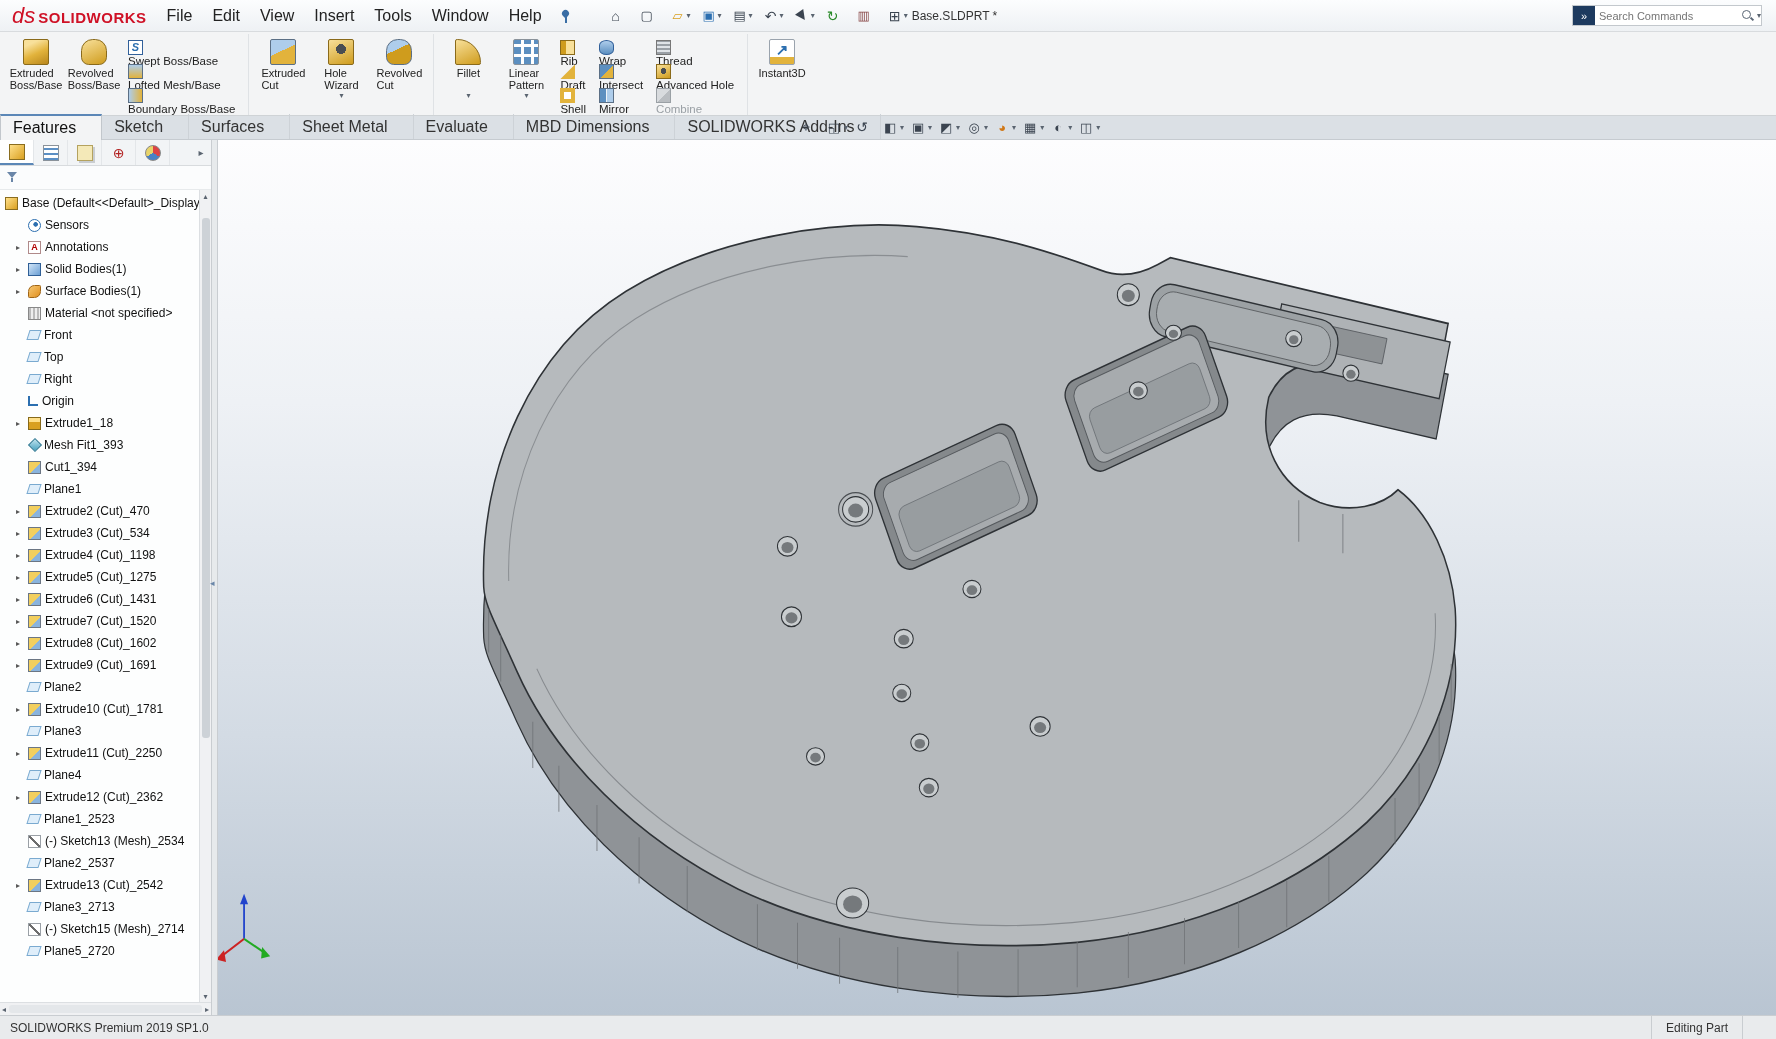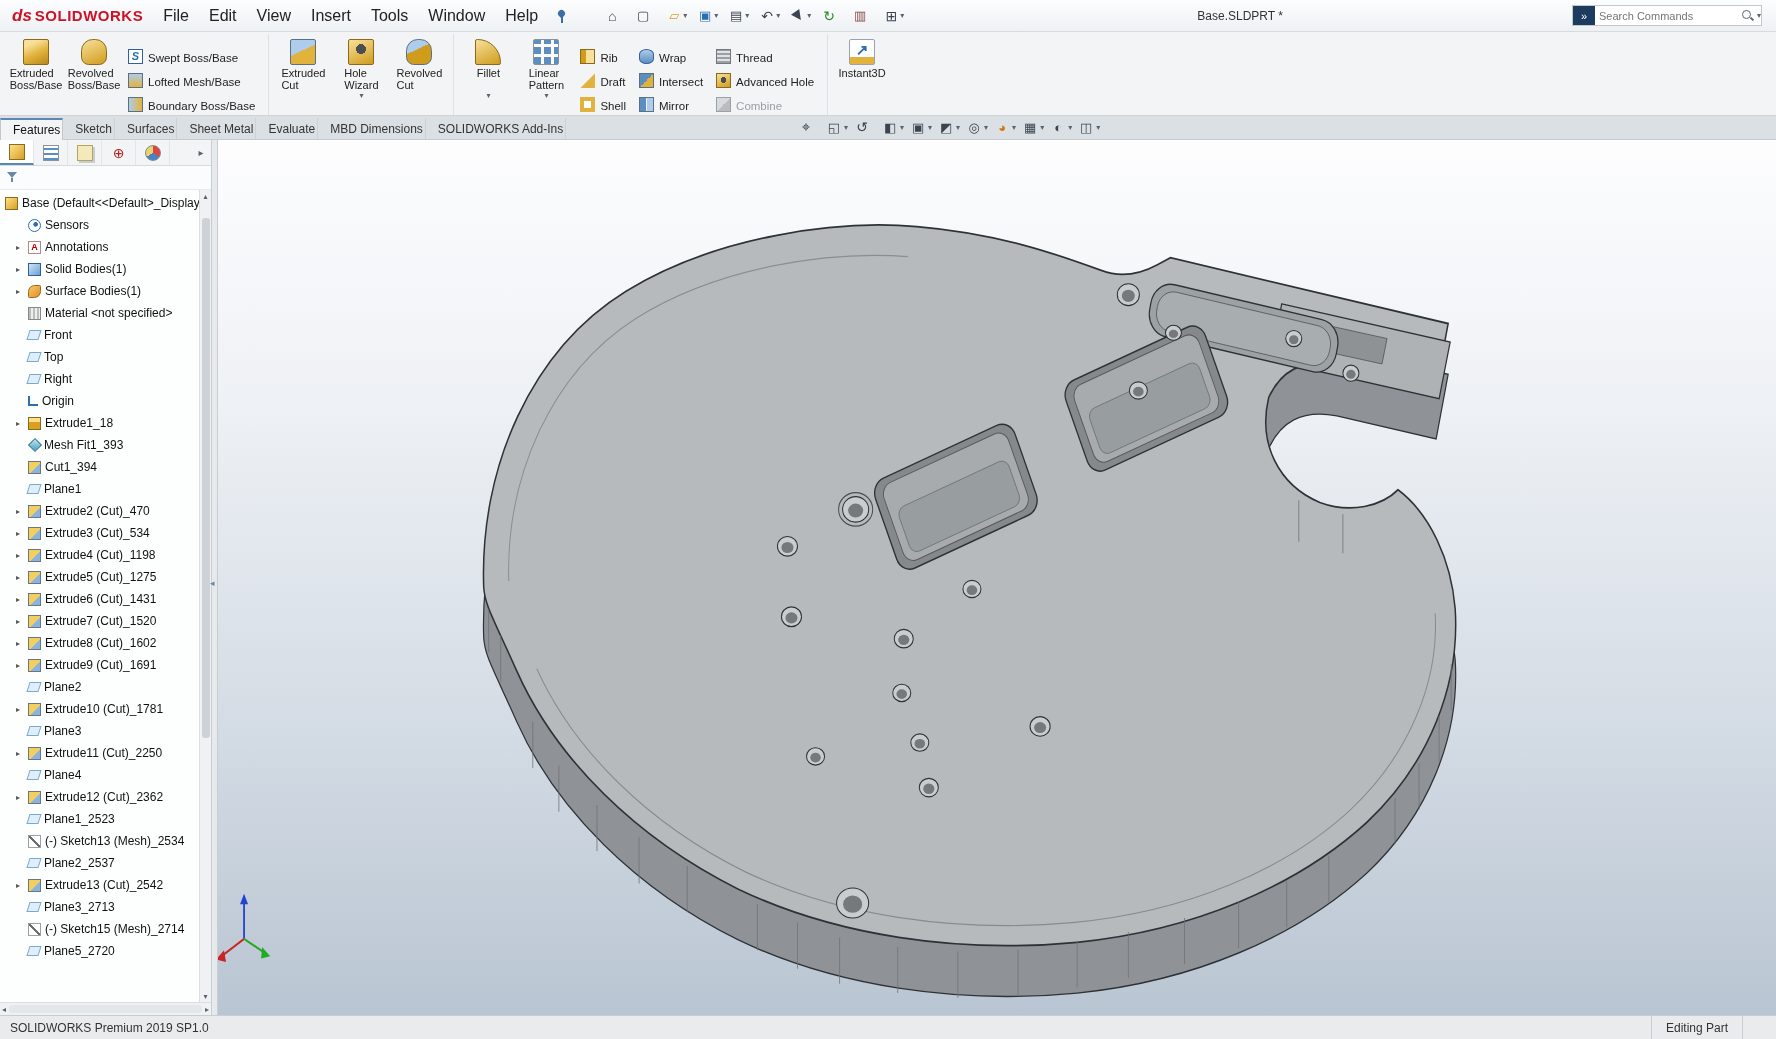--- a/index.html
+++ b/index.html
@@ -3,33 +3,33 @@
 <meta charset="utf-8">
 <style>
   *{margin:0;padding:0;box-sizing:border-box;}
   html,body{width:1776px;height:1039px;overflow:hidden;}
   body{font-family:"Liberation Sans",sans-serif;font-size:12px;color:#222;background:#eef0f2;}
   .app{display:flex;flex-direction:column;width:100%;height:100%;}
 
   
   .titlebar{height:32px;display:flex;align-items:center;background:linear-gradient(#fcfdfe,#eef1f4);border-bottom:1px solid #d8dbde;position:relative;padding:0 8px;}
   .logo{display:flex;align-items:baseline;gap:3px;padding:0 10px 0 4px;}
-  .logo-mark{color:#cf1126;font-weight:bold;font-style:italic;font-size:17px;text-align:center;}
+  .logo-mark{color:#cf1126;font-weight:normal;font-style:italic;font-size:22px;text-align:center;}
   .logo-text{color:#cf1126;font-weight:bold;font-size:15px;letter-spacing:.5px;}
   .menus{display:flex;align-items:center;}
   .menu-item{padding:6px 10px;font-size:16px;color:#222;cursor:default;}
   .pin{width:14px;height:16px;position:relative;margin:0 6px;}
   .pin::before{content:"";position:absolute;top:2px;left:4px;width:7px;height:7px;background:#3a6ea5;border-radius:50% 50% 50% 0;transform:rotate(-45deg);}
   .pin::after{content:"";position:absolute;top:9px;left:7px;width:2px;height:6px;background:#3a6ea5;}
   .quickbar{display:flex;align-items:center;margin-left:26px;gap:2px;}
   .qbtn{display:flex;align-items:center;padding:2px 4px;border-radius:2px;color:#3b4450;}
   .qicon{width:16px;height:16px;display:flex;align-items:center;justify-content:center;font-size:13px;color:#3b4450;}
   .caret{font-size:8px;color:#5a6470;margin-left:1px;}
   .caret::after{content:"▾";}
-  .doc-title{flex:1;text-align:center;font-size:12px;color:#333;white-space:nowrap;overflow:hidden;}
+  .doc-title{flex:1;text-align:left;font-size:12px;color:#333;white-space:nowrap;overflow:hidden;}
   .search-box{display:flex;align-items:center;width:190px;height:21px;background:#fff;border:1px solid #c3c8cd;margin-right:6px;}
   .search-scope{width:22px;height:19px;background:#1d3a5f;color:#fff;display:flex;align-items:center;justify-content:center;font-size:11px;}
   .search-scope::after{content:"»";}
   .search-input{flex:1;border:none;outline:none;font-size:11px;color:#888;padding:0 4px;min-width:0;font-family:"Liberation Sans",sans-serif;}
   .lens{position:relative;width:13px;height:13px;margin-right:2px;}
   .lens::before{content:"";position:absolute;left:1px;top:1px;width:7px;height:7px;border:1.5px solid #5a6675;border-radius:50%;}
   .lens::after{content:"";position:absolute;left:9px;top:9px;width:4px;height:2px;background:#5a6675;transform:rotate(45deg);}
 
   
   [data-name="home-icon"]::before{content:"⌂";font-size:14px;}
@@ -45,21 +45,21 @@
 
   
   .ribbon{height:84px;background:#f3f4f5;border-bottom:1px solid #cfd3d6;display:flex;align-items:stretch;padding:2px 2px 0 2px;}
   .rgroup{display:flex;align-items:flex-start;padding:2px 5px;border-right:1px solid #dfe2e5;}
   .rbtn{width:58px;display:flex;flex-direction:column;align-items:center;padding:3px 1px 1px 1px;border-radius:2px;cursor:default;}
   .ricon{width:26px;height:26px;border-radius:2px;margin-bottom:2px;flex:0 0 auto;}
   .rlbl{font-size:11px;line-height:12px;text-align:left;color:#222;height:24px;}
   .rcaret{height:9px;font-size:8px;color:#5a6470;}
   .rcaret.show::after{content:"▾";}
   .rstack{display:flex;flex-direction:column;justify-content:flex-start;padding-top:4px;margin:0 2px;}
-  .sbtn{display:flex;align-items:flex-end;height:24px;padding:0 6px 0 3px;border-radius:2px;white-space:nowrap;}
+  .sbtn{display:flex;align-items:flex-start;height:24px;padding:0 6px 0 3px;border-radius:2px;white-space:nowrap;flex-direction:column;}
   .sicon{width:15px;height:15px;margin-right:5px;flex:0 0 auto;}
   .slbl{font-size:11.5px;color:#222;}
   .sbtn.disabled .slbl{color:#9aa0a5;}
 
   [data-name="extruded-boss-icon"]{background:linear-gradient(155deg,#f8e09a 20%,#e2b33c 55%,#b9871c);border:1px solid #8a6a1a;}
   [data-name="revolved-boss-icon"]{background:linear-gradient(155deg,#f8e09a,#cf9c1d);border:1px solid #8a6a1a;border-radius:45% 45% 30% 30%;}
   [data-name="extruded-cut-icon"]{background:linear-gradient(155deg,#aecdeb 45%,#e2b33c 45%);border:1px solid #5b6f85;}
   [data-name="hole-wizard-icon"]{background:radial-gradient(circle at 50% 38%,#4a4e52 0 5px,rgba(0,0,0,0) 5px),linear-gradient(155deg,#f8e09a,#cf9c1d);border:1px solid #8a6a1a;}
   [data-name="revolved-cut-icon"]{background:linear-gradient(155deg,#aecdeb 40%,#cf9c1d 40%);border:1px solid #5b6f85;border-radius:45% 45% 30% 30%;}
   [data-name="fillet-icon"]{background:linear-gradient(155deg,#f8e09a,#cf9c1d);border:1px solid #8a6a1a;border-radius:2px 90% 2px 2px;}
@@ -83,21 +83,21 @@
   [data-name="shell-icon"]{background:#fff;border:4px solid #e2b33c;}
   [data-name="wrap-icon"]{background:linear-gradient(180deg,#aecdeb,#5c8fc0);border:1px solid #31609a;border-radius:50%/35%;}
   [data-name="intersect-icon"]{background:linear-gradient(135deg,#5c8fc0 50%,#e2b33c 50%);border:1px solid #5b6f85;}
   [data-name="mirror-icon"]{background:linear-gradient(90deg,#5c8fc0 45%,#eef3f8 45% 55%,#aecdeb 55%);border:1px solid #5b6f85;}
   [data-name="thread-icon"]{background:repeating-linear-gradient(0deg,#9aa0a6 0 2px,#dfe3e7 2px 4px);border:1px solid #777;}
   [data-name="advanced-hole-icon"]{background:radial-gradient(circle at 50% 45%,#4a4e52 0 3px,rgba(0,0,0,0) 3px),linear-gradient(155deg,#f8e09a,#cf9c1d);border:1px solid #8a6a1a;}
   [data-name="combine-icon"]{background:linear-gradient(135deg,#d8dbde 50%,#b9bdc1 50%);border:1px solid #9aa0a5;}
 
   
   .tabrow{height:24px;background:#dbe0e5;border-bottom:1px solid #c6cbd0;display:flex;align-items:flex-end;position:relative;}
-  .ctab{padding:4px 2px 3px 12px;font-size:12px;color:#333;border-right:1px solid #cdd2d7;cursor:default;}
+  .ctab{padding:4px 25px 3px 12px;font-size:16px;color:#333;border-right:1px solid #cdd2d7;cursor:default;}
   .ctab.active{background:#f3f4f5;border:1px solid #c2c7cc;border-bottom:none;border-top:2px solid #5b87b7;color:#111;margin-bottom:-1px;padding-top:3px;}
   .headsup{position:absolute;left:795px;top:1px;display:flex;align-items:center;gap:1px;}
   .hu{display:flex;align-items:center;padding:1px 2px;border-radius:2px;}
   .huicon{width:18px;height:18px;display:flex;align-items:center;justify-content:center;font-size:13px;color:#3b4450;}
   [data-name="zoom-fit-icon"]::before{content:"⌖";font-size:15px;}
   [data-name="zoom-area-icon"]::before{content:"◱";}
   [data-name="previous-view-icon"]::before{content:"↺";font-size:14px;}
   [data-name="section-view-icon"]::before{content:"◧";}
   [data-name="view-orientation-icon"]::before{content:"▣";}
   [data-name="display-style-icon"]::before{content:"◩";}

